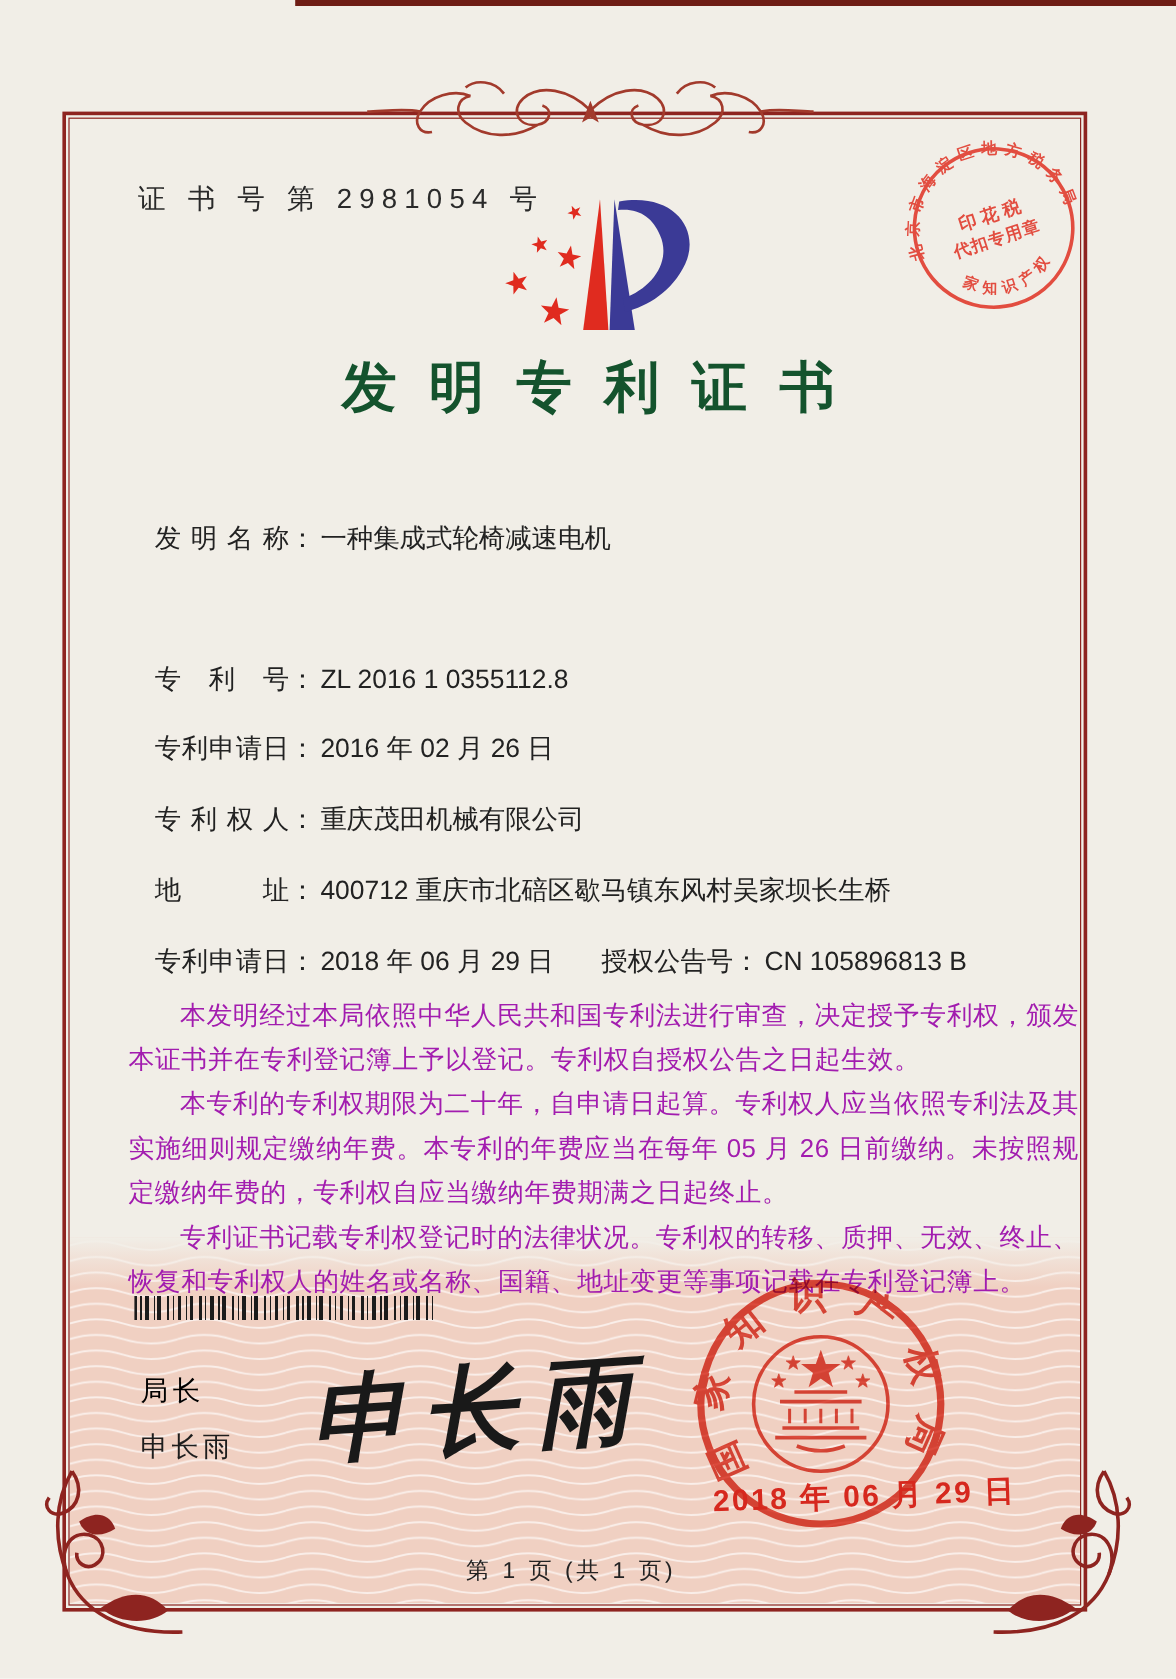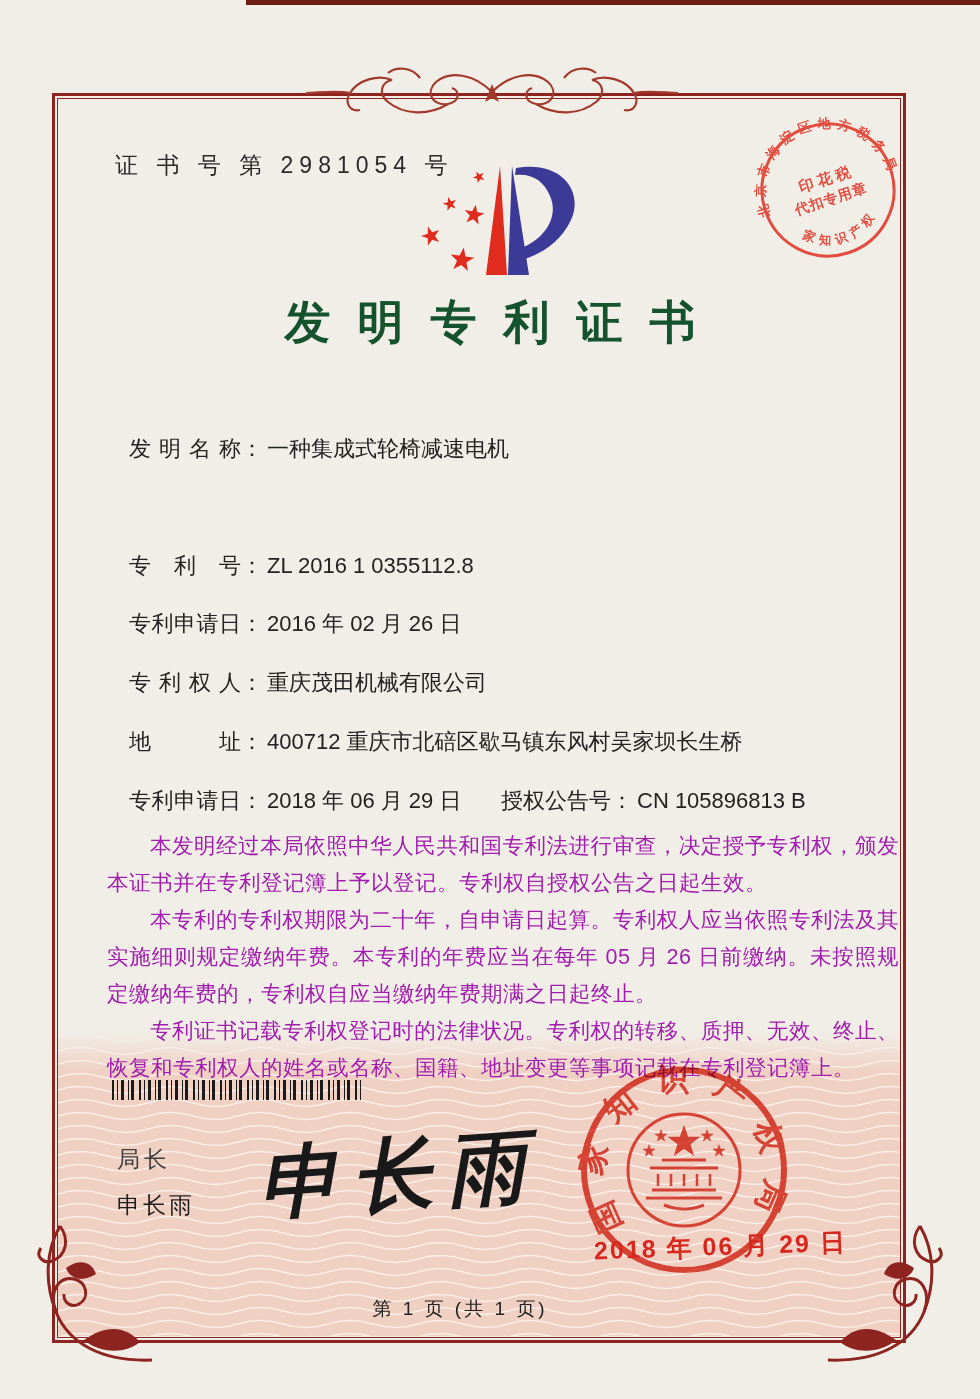--- a/index.html
+++ b/index.html
@@ -24,29 +24,29 @@
   .grant-right{position:absolute;left:372px;top:0;white-space:nowrap;}
   .grant-right .flabel{width:110px;}
   .paras{position:absolute;left:95px;top:828px;width:792px;font-size:21.5px;line-height:37px;
          text-align:justify;letter-spacing:.5px;color:#a21caf;margin-left:12px;}
   .paras p{margin:0;text-indent:2em;}
   .barcode{position:absolute;left:112px;top:1080px;width:252px;height:20px;
      background-image:repeating-linear-gradient(90deg,
        #1b1b1b 0 2px,transparent 2px 5px,#1b1b1b 5px 6px,transparent 6px 9px,
        #1b1b1b 9px 12px,transparent 12px 16px,#1b1b1b 16px 17px,transparent 17px 19px,
        #1b1b1b 19px 22px,transparent 22px 27px);}
-  .sig-role{position:absolute;left:117px;top:1144px;font-size:23px;letter-spacing:4px;color:#404040;}
+  .sig-role{position:absolute;left:117px;top:1144px;font-size:23px;letter-spacing:4px;color:#000000;}
   .sig-name{position:absolute;left:117px;top:1190px;font-size:23px;letter-spacing:3px;color:#1d1d1d;}
   .sig-script{position:absolute;left:258px;top:1122px;width:290px;font-size:80px;font-style:italic;
       font-weight:600;letter-spacing:14px;color:#191919;transform:rotate(-4deg);white-space:nowrap;}
   .seal{position:absolute;left:570px;top:1056px;mix-blend-mode:multiply;opacity:.92;}
   .seal-date{position:absolute;left:594px;top:1230px;font-size:25px;font-weight:600;
       letter-spacing:2px;color:#d6281e;transform:rotate(-2deg);white-space:nowrap;}
   .footer{position:absolute;left:0;top:1296px;width:920px;text-align:center;font-size:19px;
-      letter-spacing:3px;color:#222;}
+      letter-spacing:3px;color:#222;padding-left:16px;}
   .ornament-top{position:absolute;left:298px;top:60px;}
   .flourish-bl{position:absolute;left:24px;top:1220px;}
   .flourish-br{position:absolute;left:816px;top:1220px;transform:scaleX(-1);}
 </style>
 </head>
 <body>
 
 <div class="page">
 
   <div class="top-strip"></div>

